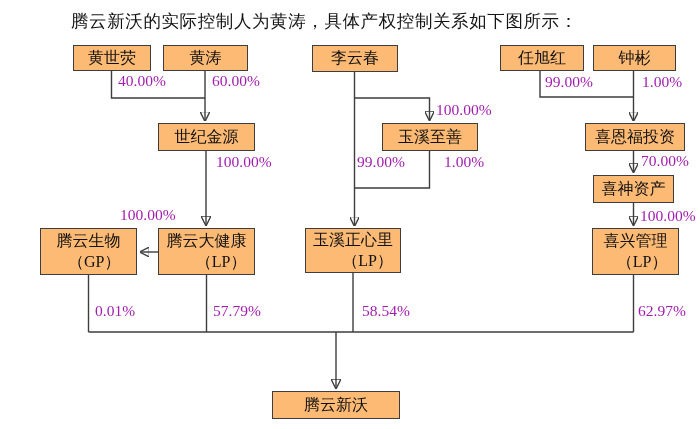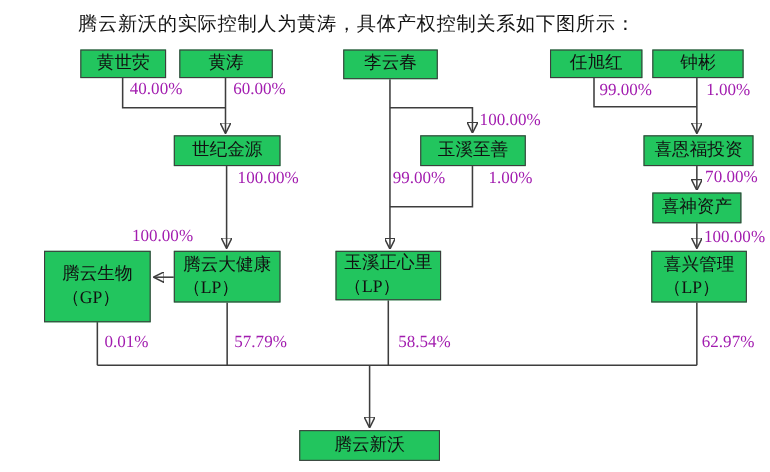--- a/index.html
+++ b/index.html
@@ -8,22 +8,22 @@
     font-family:"Liberation Serif","DejaVu Serif",serif; overflow:hidden;
   }
   .title {
     position:absolute; left:42px; top:9px; font-size:17.5px; color:#141414;
     letter-spacing:0.6px; white-space:nowrap;margin-left:29px;
   }
   svg.edges { position:absolute; left:0; top:0; width:700px; height:429px; }
   svg.edges path { stroke:#3d3d3d; stroke-width:1.4; fill:none; }
   .node {
     position:absolute; box-sizing:border-box; border:1.5px solid #3d3d3d;
-    background:#22c55e; display:flex; align-items:center; justify-content:center;
-    text-align:left; font-size:16px; color:#111111; line-height:1.3;
+    background:#fdba74; display:flex; align-items:center; justify-content:center;
+    text-align:right; font-size:16px; color:#111111; line-height:1.3;
   }
   .node > span { white-space:pre-line; }
   .pct {
     position:absolute; font-size:15.5px; color:#a21caf; white-space:nowrap;
   }
 </style>
 </head>
 <body>
 
 <div class="stage">
@@ -78,21 +78,21 @@
       <span>喜恩福投资</span>
     </div>
   <div class="node" style="left:382px;top:123px;width:96px;height:28px">
       <span>玉溪至善</span>
     </div>
 
   <div class="node" style="left:593px;top:175px;width:81px;height:28px">
       <span>喜神资产</span>
     </div>
 
-  <div class="node" style="left:40px;top:228px;width:97px;height:65px">
+  <div class="node" style="left:40px;top:228px;width:97px;height:47px">
       <span>腾云生物
 （GP）</span>
     </div>
   <div class="node" style="left:158px;top:228px;width:97px;height:47px">
       <span>腾云大健康
 （LP）</span>
     </div>
   <div class="node" style="left:305px;top:228px;width:96px;height:45px">
       <span>玉溪正心里
 （LP）</span>

